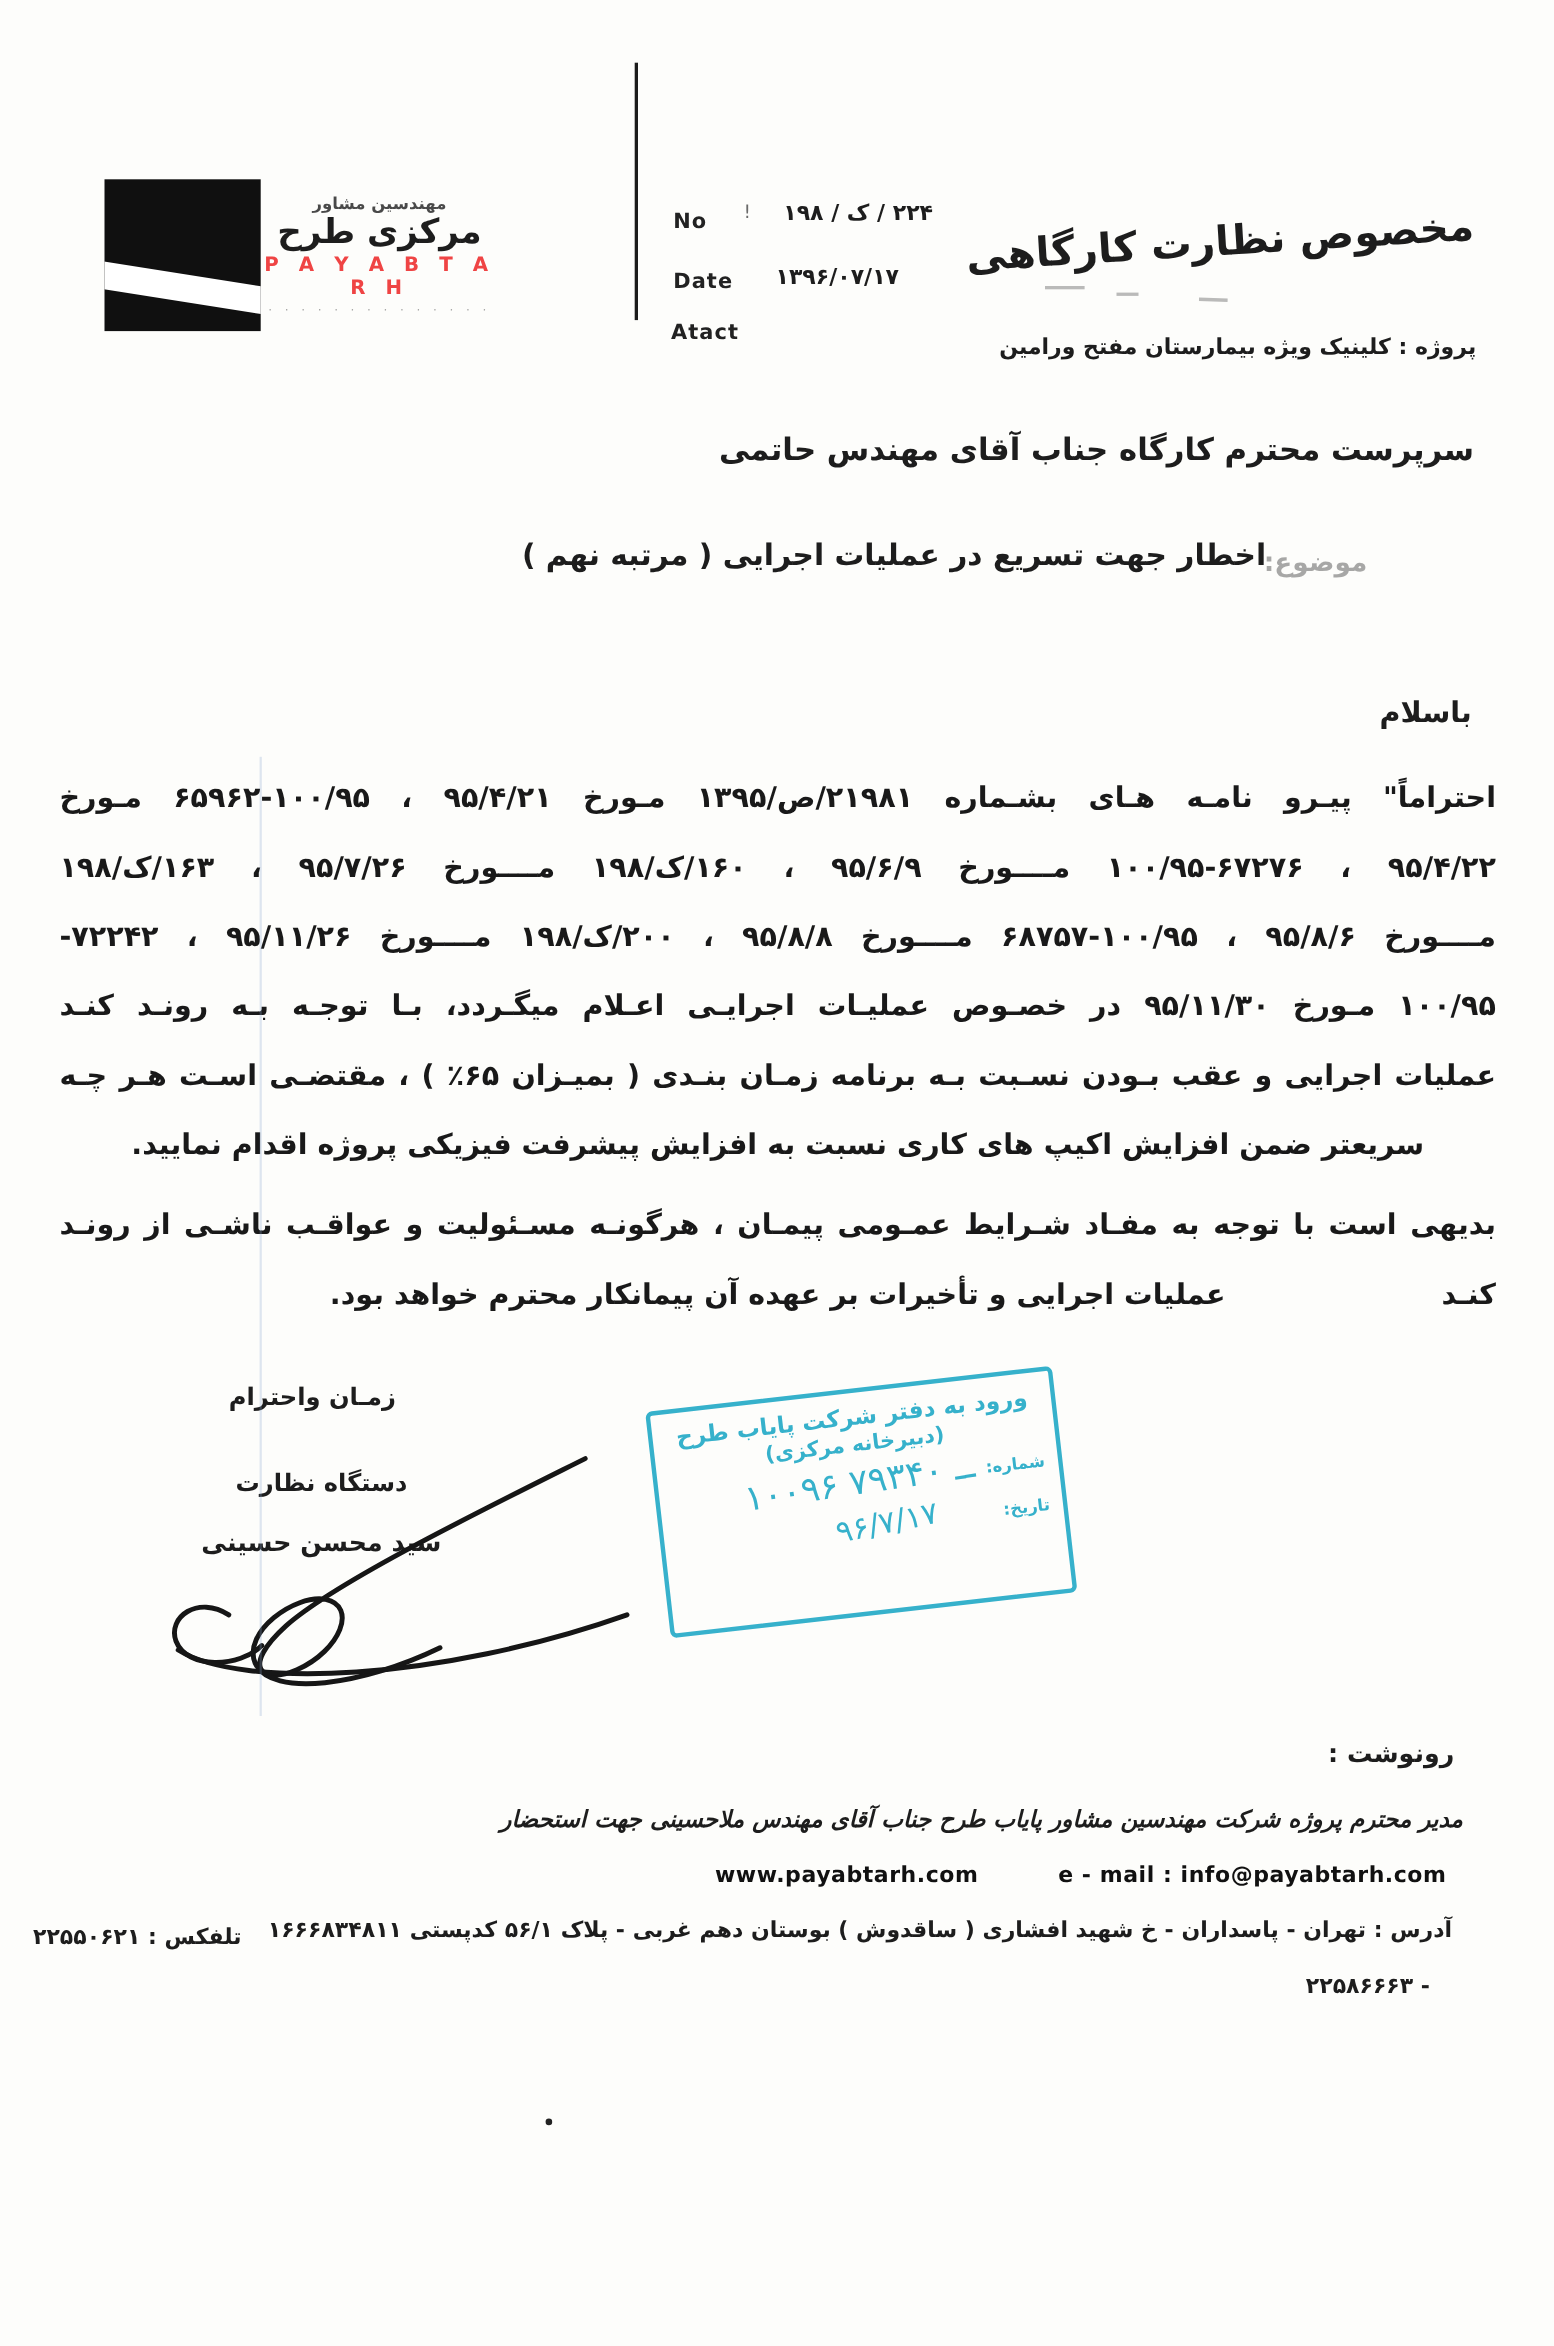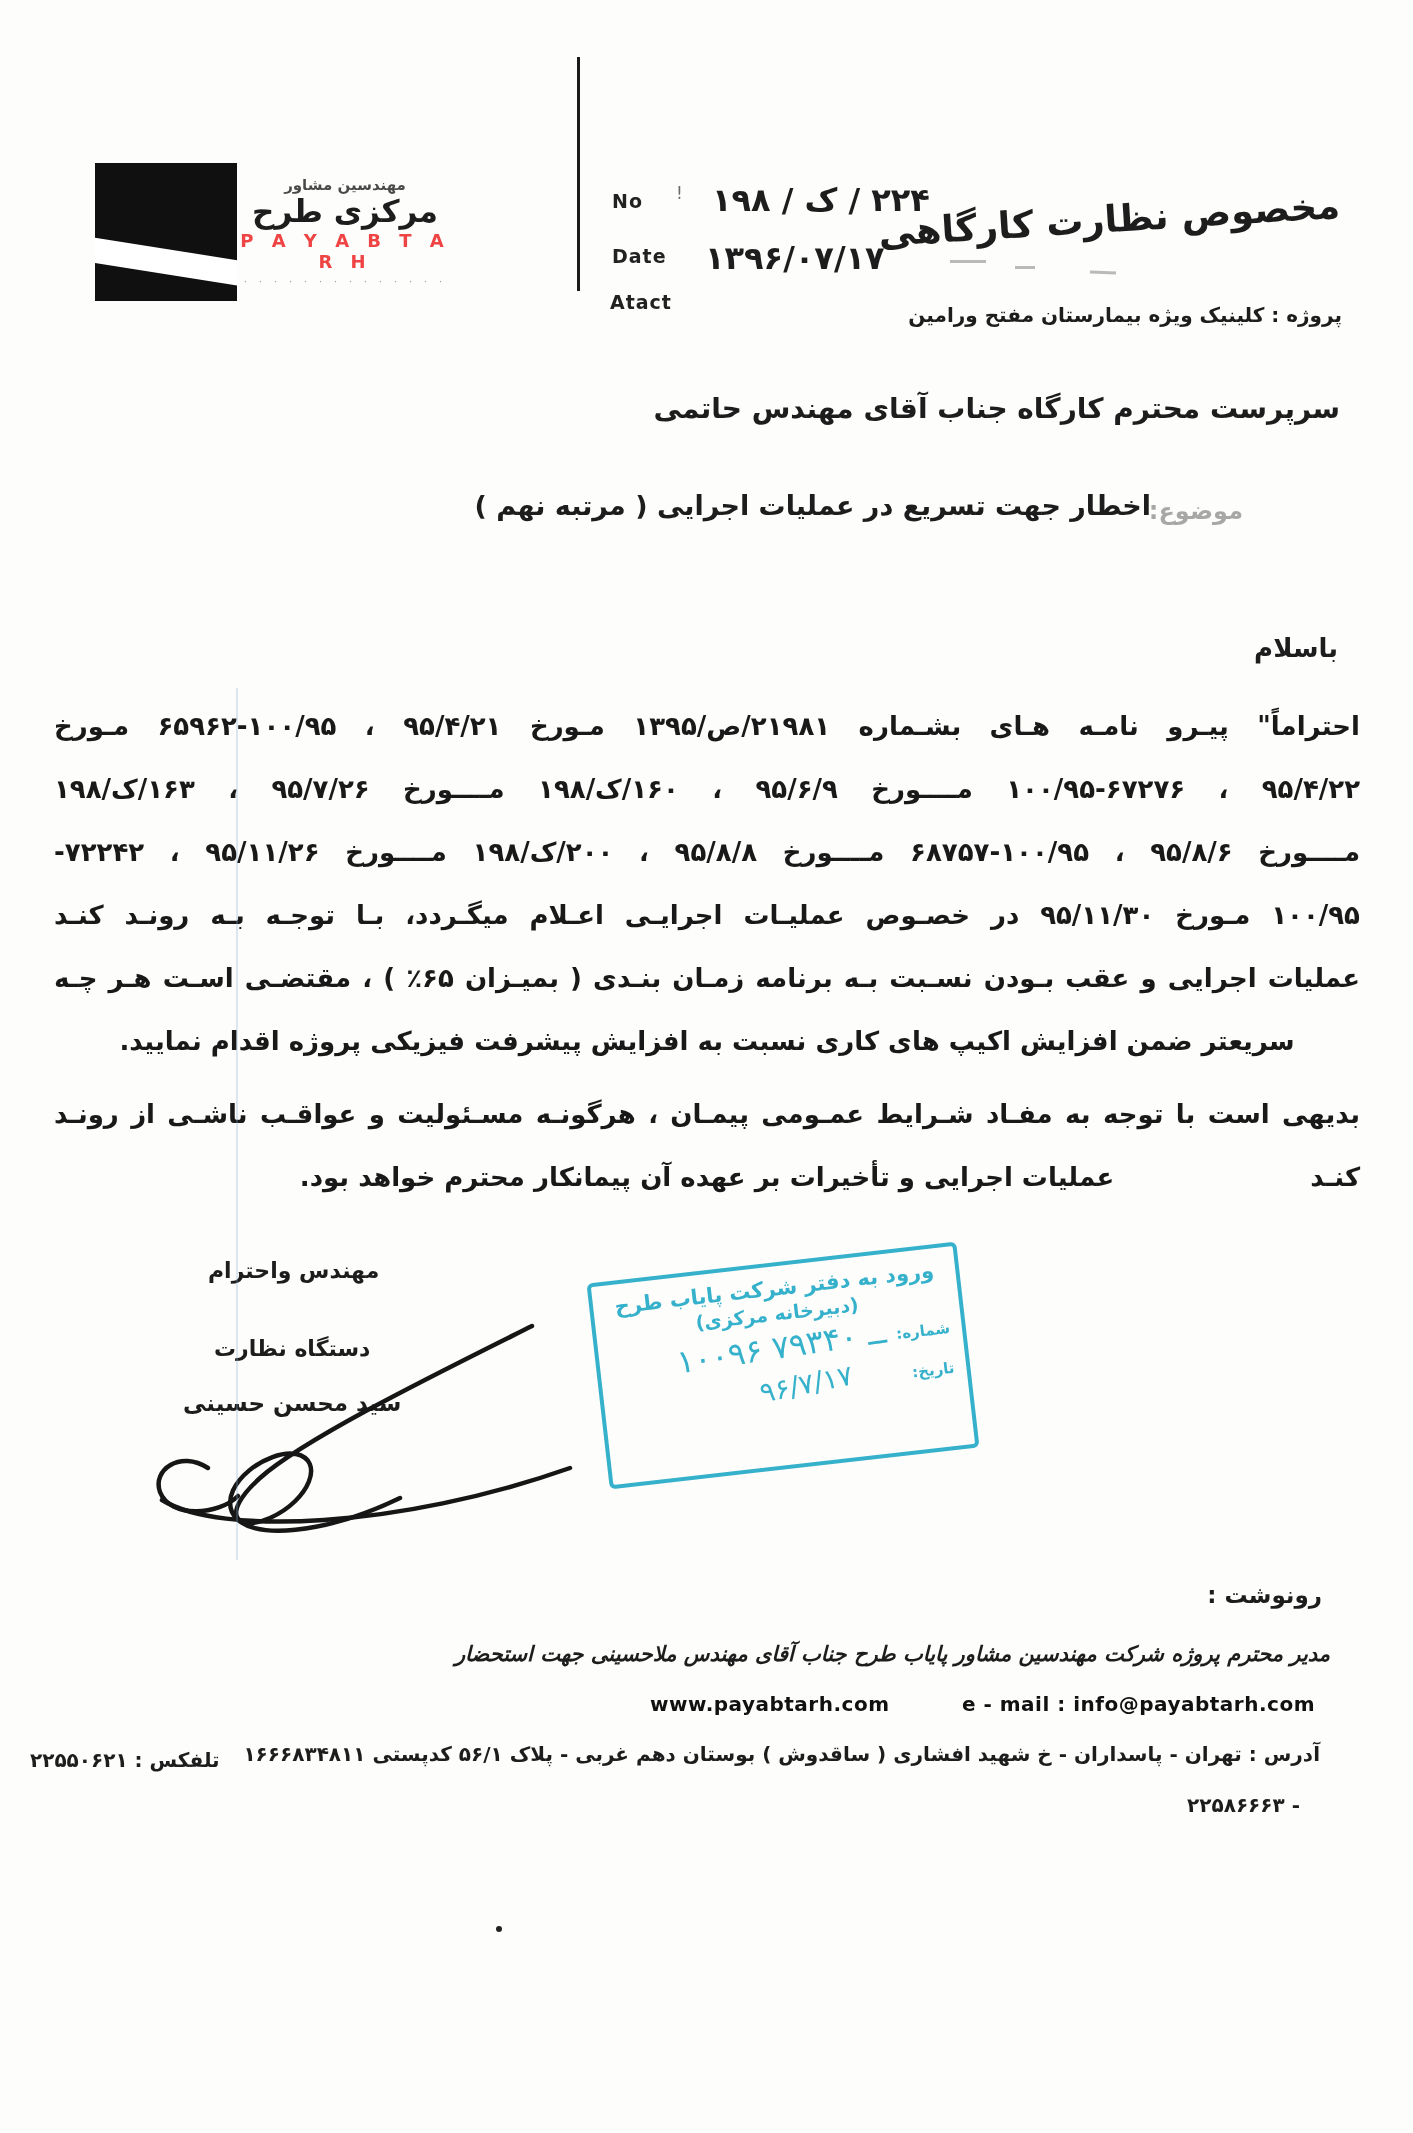--- a/index.html
+++ b/index.html
@@ -14,21 +14,21 @@
   .logo-square{left:95px;top:163px;width:142px;height:138px;background:#101010;overflow:hidden;}
   .logo-stripe{position:absolute;left:-22px;top:88px;width:210px;height:25px;background:#fff;transform:rotate(9deg);}
   .brand{left:238px;top:176px;width:214px;text-align:center;}
   .brand-small{font-size:15px;font-weight:bold;opacity:.8;filter:blur(.4px);}
   .brand-fa{font-size:31px;font-weight:bold;line-height:34px;}
   .brand-en{font-size:18px;font-weight:bold;letter-spacing:6px;color:#ef4444;margin-top:2px;}
   .brand-dots{font-size:11px;letter-spacing:4px;opacity:.4;margin-top:3px;}
   
   .vline-ref{left:577px;top:57px;width:3px;height:234px;background:#1b1b1b;}
   .ref-label{font-size:19px;font-weight:bold;letter-spacing:1px;color:#222;}
-  .ref-value{font-size:32px;font-weight:bold;}
+  .ref-value{font-size:20px;font-weight:bold;}
   
   .hw-note{right:73px;top:198px;font-size:37px;font-weight:bold;transform:rotate(-3.5deg);}
   .smudge{background:#777;opacity:.5;height:3px;}
   .project-line{right:71px;top:303px;font-size:20px;font-weight:bold;}
   .recipient{right:73px;top:392px;font-size:28px;font-weight:bold;}
   .subject-label{right:170px;top:497px;font-size:24px;font-weight:bold;opacity:.38;filter:blur(.7px);}
   .subject-text{right:262px;top:490px;font-size:27px;font-weight:bold;}
   .salutation{right:75px;top:633px;font-size:26px;font-weight:bold;}
   
   .para{left:54px;width:1306px;font-size:26px;font-weight:bold;color:#191919;}
@@ -101,21 +101,21 @@
   <div class="line j">۱۰۰/۹۵ مـورخ ۹۵/۱۱/۳۰ در خصـوص عملیـات اجرایـی اعـلام میگـردد، بـا توجـه بـه رونـد کنـد</div>
   <div class="line j">عملیات اجرایی و عقب بـودن نسـبت بـه برنامه زمـان بنـدی ( بمیـزان ۶۵٪ ) ، مقتضـی اسـت هـر چـه</div>
   <div class="line">سریعتر ضمن افزایش اکیپ های کاری نسبت به افزایش پیشرفت فیزیکی پروژه اقدام نمایید.</div>
 </div>
 
 <div class="abs para" style="top:1083px;">
   <div class="line j">بدیهی است با توجه به مفـاد شـرایط عمـومی پیمـان ، هرگونـه مسـئولیت و عواقـب ناشـی از رونـد کنـد</div>
   <div class="line">عملیات اجرایی و تأخیرات بر عهده آن پیمانکار محترم خواهد بود.</div>
 </div>
 
-<div class="abs thanks fa">مهندس واحترام</div>
+<div class="abs thanks fa">زمـان واحترام</div>
 <div class="abs org fa">دستگاه نظارت</div>
 <div class="abs name fa">سید محسن حسینی</div>
 
 <svg class="abs sig-svg" width="480" height="215" viewBox="0 0 480 215">
   <g fill="none" stroke="#161616" stroke-width="4.5" stroke-linecap="round">
     <path d="M 432 6 C 340 52 205 118 160 158 C 118 196 138 212 170 198 C 210 180 225 140 196 134 C 168 129 120 164 132 192 C 147 224 230 212 300 178"></path>
     <path d="M 108 148 C 80 130 52 150 60 172 C 70 198 118 196 138 176"></path>
     <path d="M 62 180 C 120 216 300 208 470 148"></path>
   </g>
 </svg>

